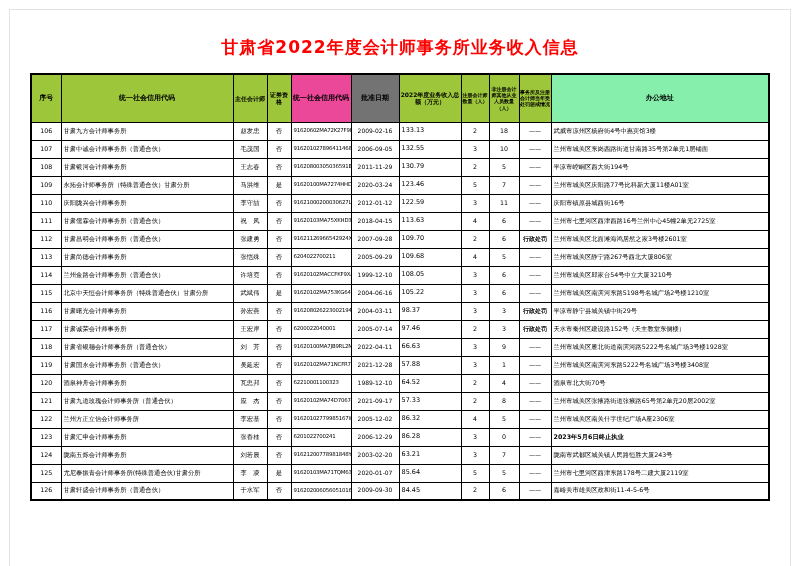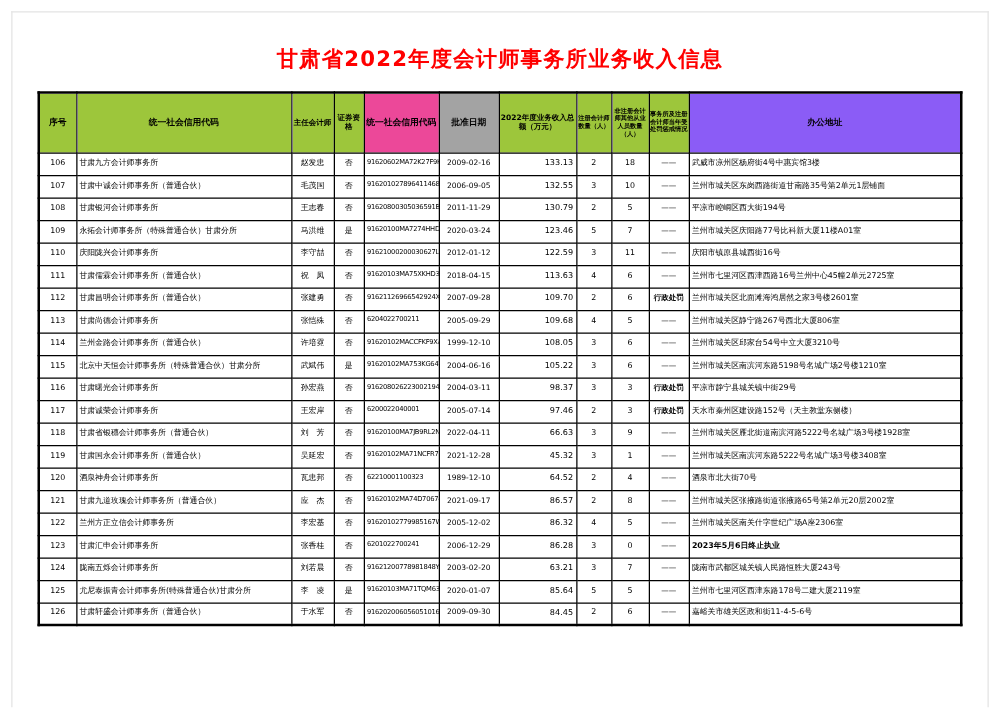--- a/index.html
+++ b/index.html
@@ -30,21 +30,21 @@
   td{
     font-size:6.3px;color:#000;padding:0 2px;white-space:nowrap;
     vertical-align:middle;line-height:1.1;
   }
   .th-small{font-size:5px;line-height:1.25;padding:1px 0;}
   .th-mid{font-size:6px;}
   td.center{text-align:center;}
   td.left{text-align:left;}
   td.code{font-size:5.4px;letter-spacing:-0.2px;}
   td.date{font-size:6px;}
-  td.income{text-align:right;font-size:6.5px;}
+  td.income{text-align:left;font-size:6.5px;}
   td.penalty{font-size:6px;}
   td.bold{font-weight:bold;}
 </style>
 </head>
 <body>
 
 <div class="page-frame"></div>
 
 <h1 class="title" style="color: rgb(255, 0, 0);">甘肃省2022年度会计师事务所业务收入信息</h1>
 
@@ -62,26 +62,26 @@
     <col style="width:32px">
       <col style="width:218px">
   </colgroup>
   <thead>
     <tr>
       <th style="background: rgb(157, 198, 59);">序号</th>
       <th style="background: rgb(157, 198, 59);">统一社会信用代码</th>
       <th class="th-mid" style="background: rgb(157, 198, 59);">主任会计师</th>
       <th class="th-mid" style="background: rgb(157, 198, 59);">证券资格</th>
       <th style="background: #ec4899;">统一社会信用代码</th>
-      <th style="background: #a3a3a3; font-family: Liberation Serif, serif;">批准日期</th>
+      <th style="background: #737373; font-family: Liberation Serif, serif;">批准日期</th>
       <th class="th-mid" style="background: rgb(157, 198, 59);">2022年度业务收入总额（万元）</th>
       <th class="th-small" style="background: rgb(157, 198, 59);">注册会计师数量（人）</th>
       <th class="th-small" style="background: rgb(157, 198, 59);">非注册会计师其他从业人员数量（人）</th>
       <th class="th-small" style="background: rgb(157, 198, 59);">事务所及注册会计师当年受处罚惩戒情况</th>
-      <th style="background: #8b5cf6;">办公地址</th>
+      <th style="background: #86efac;">办公地址</th>
     </tr>
   </thead>
   <tbody>
       <tr>
         <td class="center">106</td>
         <td class="left">甘肃九方会计师事务所</td>
         <td class="center">赵发忠</td>
         <td class="center">否</td>
         <td class="left code">91620602MA72K27F9K</td>
         <td class="center date">2009-02-16</td>
@@ -247,21 +247,21 @@
         <td class="center penalty">——</td>
         <td class="left">兰州市城关区雁北街道南滨河路5222号名城广场3号楼1928室</td>
       </tr>
       <tr>
         <td class="center">119</td>
         <td class="left">甘肃国永会计师事务所（普通合伙）</td>
         <td class="center">吴延宏</td>
         <td class="center">否</td>
         <td class="left code">91620102MA71NCFR72</td>
         <td class="center date">2021-12-28</td>
-        <td class="income">45.32</td>
+        <td class="income">57.88</td>
         <td class="center">3</td>
         <td class="center">1</td>
         <td class="center penalty">——</td>
         <td class="left">兰州市城关区南滨河东路5222号名城广场3号楼3408室</td>
       </tr>
       <tr>
         <td class="center">120</td>
         <td class="left">酒泉神舟会计师事务所</td>
         <td class="center">瓦忠邦</td>
         <td class="center">否</td>
@@ -273,21 +273,21 @@
         <td class="center penalty">——</td>
         <td class="left">酒泉市北大街70号</td>
       </tr>
       <tr>
         <td class="center">121</td>
         <td class="left">甘肃九道玫瑰会计师事务所（普通合伙）</td>
         <td class="center">应　杰</td>
         <td class="center">否</td>
         <td class="left code">91620102MA74D70674</td>
         <td class="center date">2021-09-17</td>
-        <td class="income">86.57</td>
+        <td class="income">57.33</td>
         <td class="center">2</td>
         <td class="center">8</td>
         <td class="center penalty">——</td>
         <td class="left">兰州市城关区张掖路街道张掖路65号第2单元20层2002室</td>
       </tr>
       <tr>
         <td class="center">122</td>
         <td class="left">兰州方正立信会计师事务所</td>
         <td class="center">李宏基</td>
         <td class="center">否</td>

